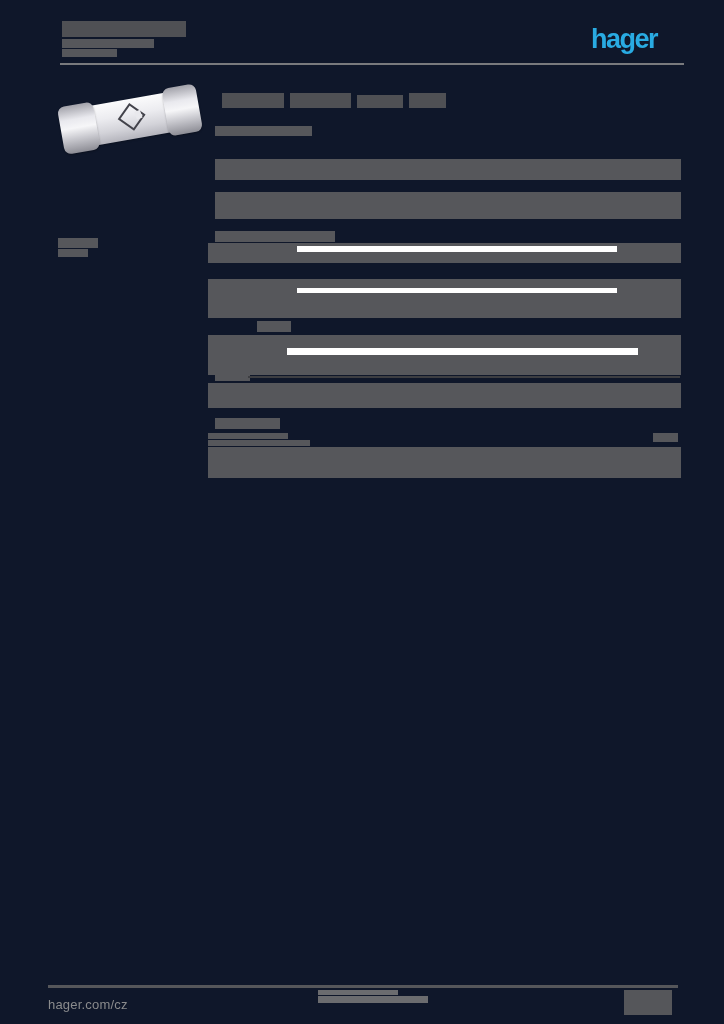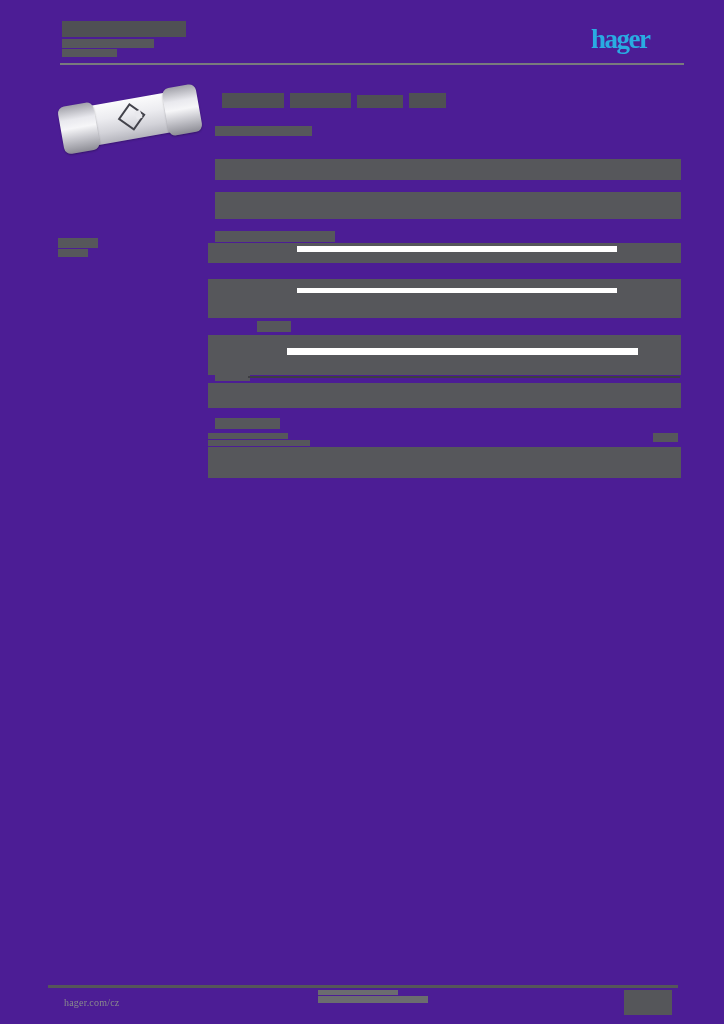--- a/index.html
+++ b/index.html
@@ -1,18 +1,18 @@
 <!DOCTYPE html>
 <html><head>
 <meta charset="utf-8">
 <style>
   html,body{margin:0;padding:0;background:#ffffff;}
   body{width:724px;height:1024px;position:relative;overflow:hidden;
        font-family:"Liberation Sans", sans-serif;}
-  #page{position:absolute;inset:0;background:#4c1d95;font-family:Liberation Serif, serif;}
+  #page{position:absolute;inset:0;background:#0f172a;}
 
   .blk{position:absolute;}
 
   
   #logo{position:absolute;left:591px;top:26px;width:92px;height:30px;
         font-size:27px;line-height:27px;font-weight:800;letter-spacing:-1.5px;
         color:#29abe2;}
   #header-rule{position:absolute;left:60px;top:63px;width:624px;height:2px;
         background:#797a7d;}
 
@@ -29,21 +29,21 @@
   .cap-left{left:0;top:11px;}
   .cap-right{right:2px;top:11px;width:34px;}
   .fuse-mark{position:absolute;left:62px;top:23px;width:16px;height:16px;
         border:2.5px solid #43434b;transform:rotate(45deg);}
   .fuse-mark-gap{position:absolute;left:76px;top:28px;width:6px;height:8px;
         background:#e9e9ed;transform:rotate(-10deg);}
 
   
   #footer-rule{position:absolute;left:48px;top:985px;width:630px;height:3px;
         background:#55565a;}
-  #footer-url{position:absolute;left:64px;top:997px;font-size:10px;
+  #footer-url{position:absolute;left:48px;top:997px;font-size:13px;
         color:#8a8b8d;letter-spacing:0.2px;text-decoration:none;}
   #footer-badge{position:absolute;left:624px;top:990px;width:48px;height:25px;
         background:#55565a;}
 </style>
 </head>
 <body>
 
 <div id="page">
 
   <div id="logo" style="color: rgb(41, 171, 226);">hager</div>

